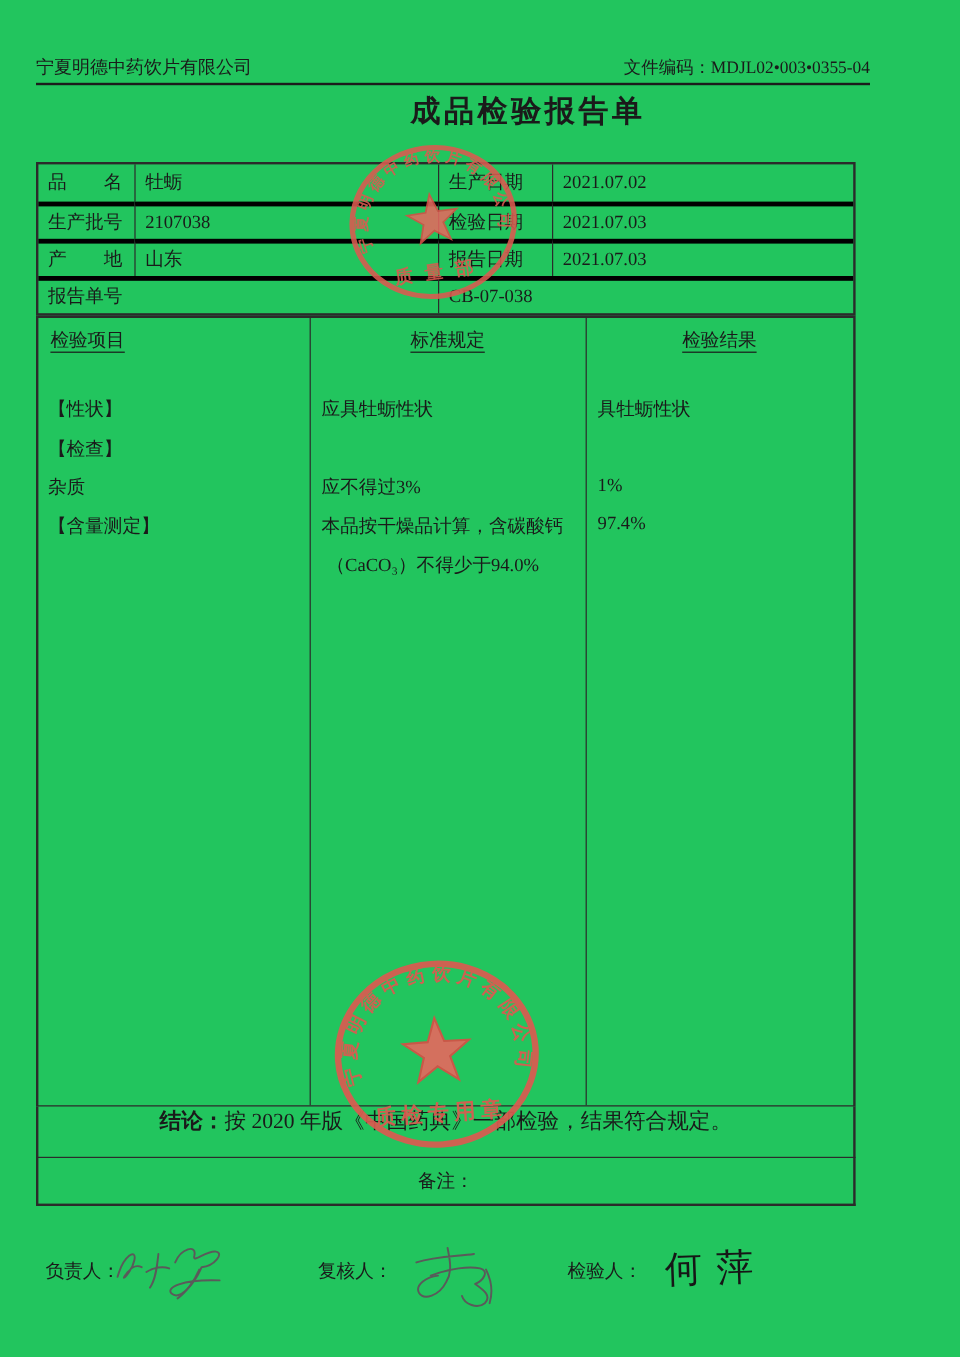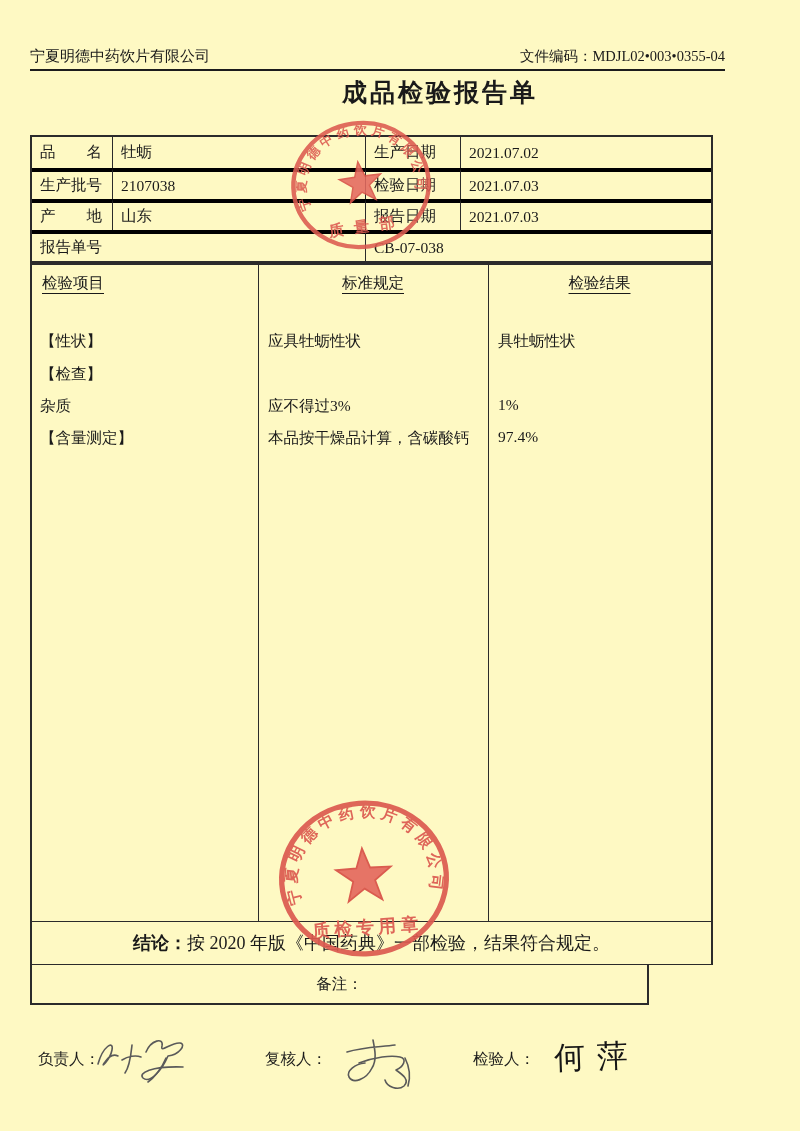--- a/index.html
+++ b/index.html
@@ -1,17 +1,17 @@
 <!DOCTYPE html>
 <html><head>
 <meta charset="utf-8">
 <style>
   html,body{margin:0;padding:0;background:#ffffff;}
   .page{
-    position:relative;width:800px;height:1131px;background:#fef9c3;
+    position:relative;width:800px;height:1131px;background:#22c55e;
     font-family:"Liberation Serif","DejaVu Serif",serif;color:#1a1a1a;overflow:hidden;
   }
   
   .hdr{position:absolute;left:30px;top:42px;width:695px;height:29px;
        border-bottom:2px solid #1c1c1c;display:flex;justify-content:space-between;align-items:flex-end;
        font-size:15px;padding-bottom:3px;box-sizing:border-box;}
   .hdr .right{font-size:14.5px;}
   
   .doc-title{position:absolute;left:0;top:76px;width:800px;text-align:center;
        font-size:25px;font-weight:bold;letter-spacing:3px;padding-left:40px;}
@@ -33,23 +33,23 @@
   .mt-head{position:absolute;top:8px;text-decoration:underline;text-underline-offset:5px;}
   .h-item{left:10px;}
   .h-standard{left:226px;width:230px;text-align:center;}
   .h-result{left:456px;width:223px;text-align:center;}
   .mt-line{position:absolute;white-space:nowrap;}
   .col-i{left:8px;} .col-s{left:236px;} .col-r{left:466px;}
   .y0{top:66px;} .y1{top:99px;} .y2{top:131px;} .y3{top:163px;} .y4{top:196px;}
   
   .conclusion-row{position:absolute;left:30px;top:922px;width:683px;height:43px;
        border:2px solid #2b2b2b;border-top:none;border-bottom-width:1px;box-sizing:border-box;
-       display:flex;align-items:center;justify-content:center;font-size:18px;white-space:nowrap;}
+       display:flex;justify-content:center;font-size:18px;white-space:nowrap;}
   .conclusion-row .lbl{font-weight:bold;}
-  .remark-row{position:absolute;left:30px;top:965px;width:619px;height:40px;
+  .remark-row{position:absolute;left:30px;top:965px;width:683px;height:40px;
        border:2px solid #2b2b2b;border-top:none;box-sizing:border-box;
        display:flex;align-items:center;justify-content:center;font-size:15.5px;white-space:nowrap;}
   
   .sig-area{position:absolute;left:30px;top:1036px;width:720px;height:70px;font-size:15.5px;}
   .sig-label{position:absolute;top:13px;}
   .sl1{left:8px;} .sl2{left:235px;} .sl3{left:443px;}
   .sig-svg{position:absolute;}
   .sv1{left:58px;top:-4px;}
   .sv2{left:305px;top:0px;}
   .sig-name{position:absolute;left:524px;top:0px;font-size:31px;letter-spacing:12px;
@@ -107,20 +107,21 @@
     <div class="mt-line col-i y1">【检查】</div>
 
     <div class="mt-line col-i y2">杂质</div>
     <div class="mt-line col-s y2">应不得过3%</div>
     <div class="mt-line col-r y2">1%</div>
 
     <div class="mt-line col-i y3">【含量测定】</div>
     <div class="mt-line col-s y3">本品按干燥品计算，含碳酸钙</div>
     <div class="mt-line col-r y3">97.4%</div>
 
+    <div class="mt-line col-s y4" style="left:240px;">（CaCO₃）不得少于94.0%</div>
   </div>
 
   <div class="conclusion-row">
     <span class="lbl">结论：</span>
     <span>按 2020 年版《中国药典》一部检验，结果符合规定。</span>
   </div>
 
   <div class="remark-row">
     <span>备注：</span>
   </div>

